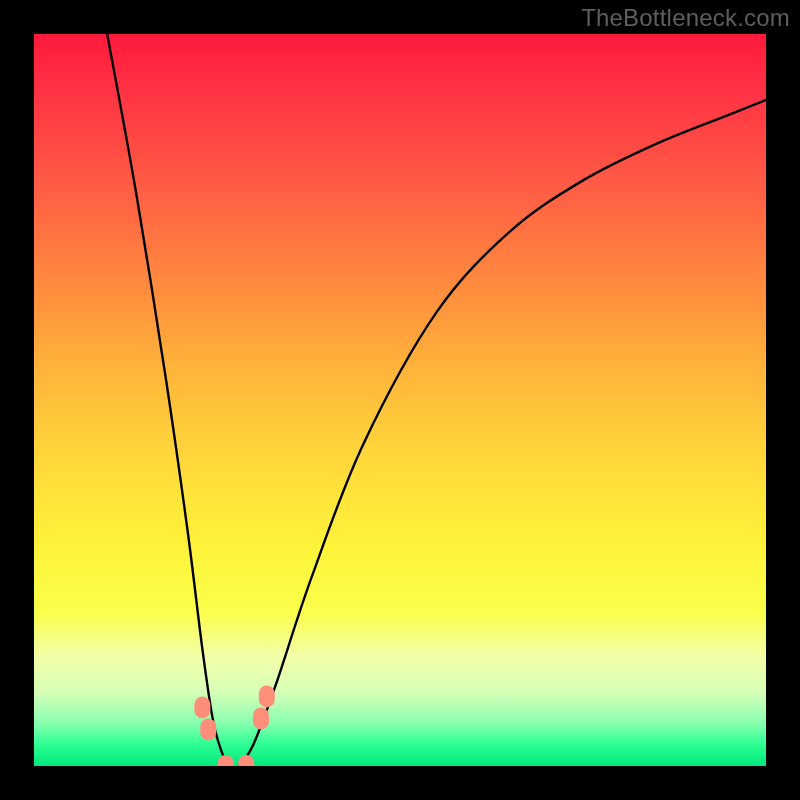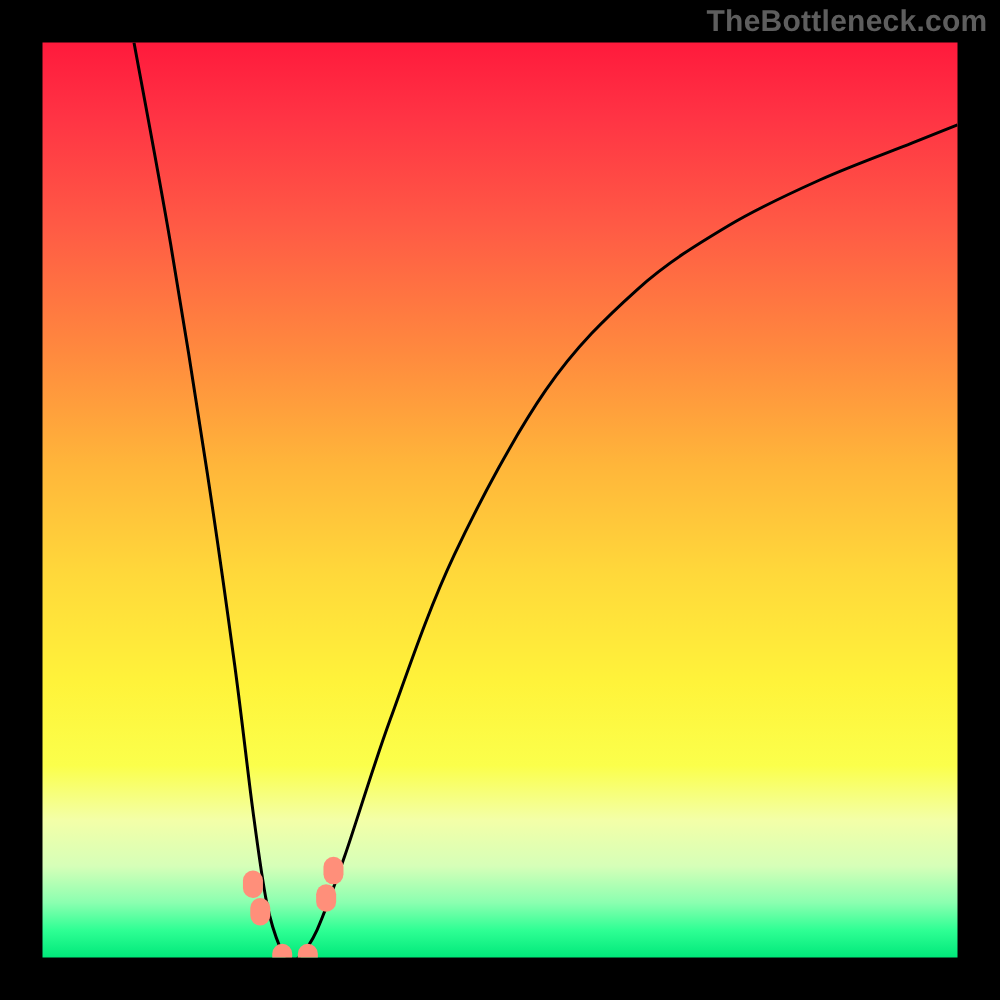--- a/index.html
+++ b/index.html
@@ -48,21 +48,21 @@
     width: 732px;
     height: 732px;
     pointer-events: none;
   }
   .watermark {
     position: absolute;
     top: 4px;
     right: 10px;
     color: #5e5e5e;
     font-size: 24px;
-    font-weight: 700;
+    font-weight: 400;
     letter-spacing: 0.2px;
   }
 </style>
 </head>
 <body>
 
 <div class="frame">
   <div class="plot">
     <svg class="curve" viewBox="0 0 732 732" preserveAspectRatio="none">
       <g>

